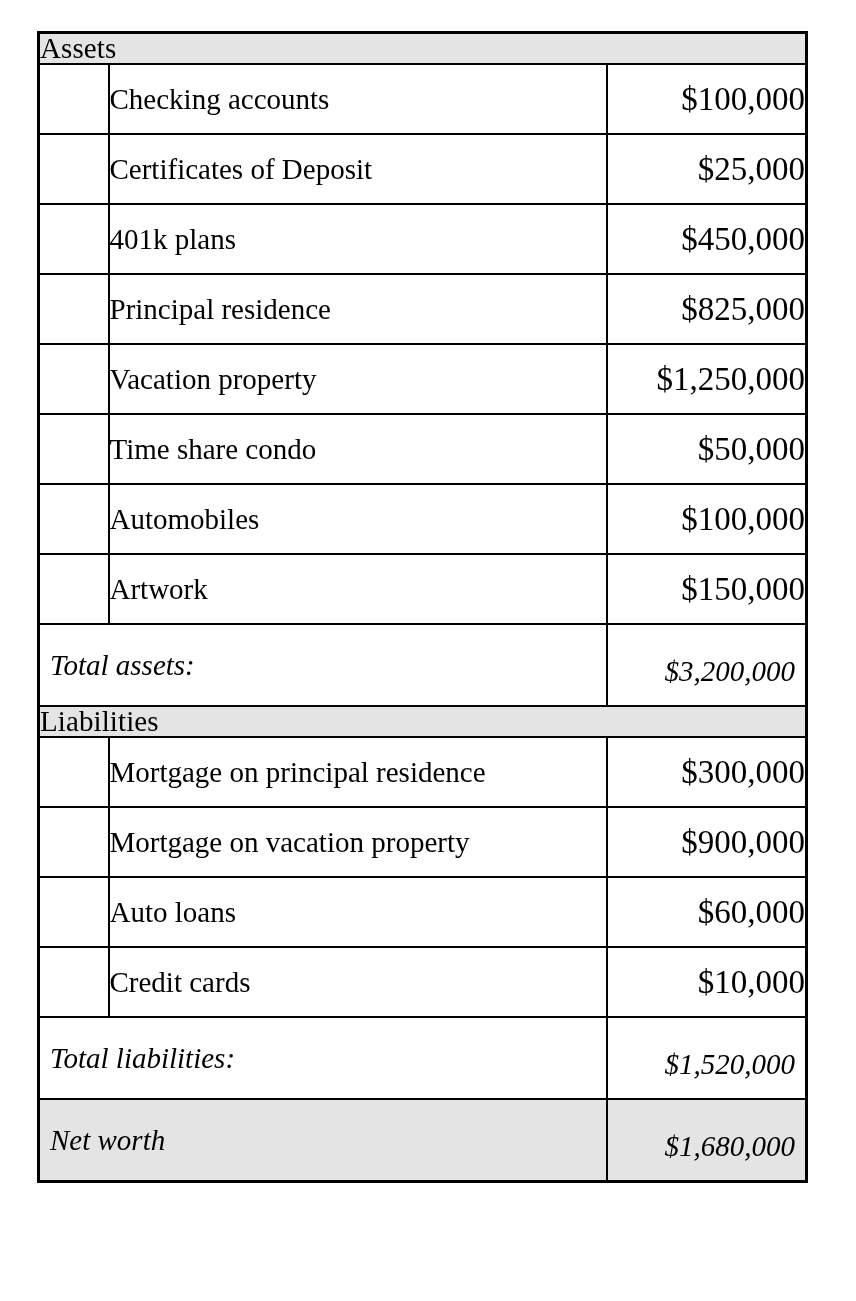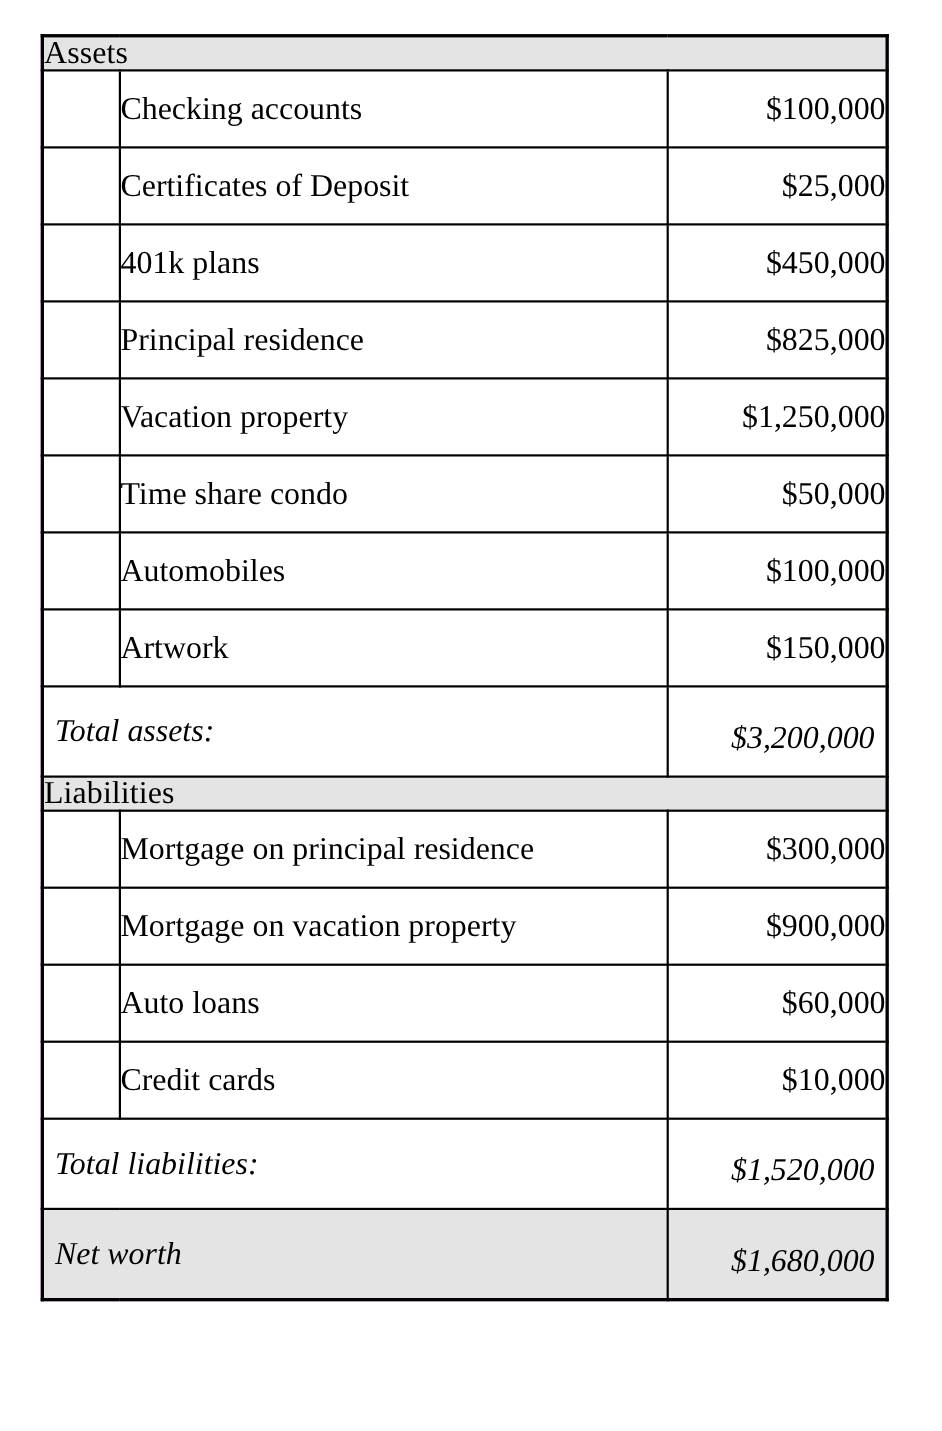--- a/index.html
+++ b/index.html
@@ -22,21 +22,21 @@
     background: #ffffff;
   }
 
   table.networth {
     position: absolute;
     left: 37px;
     top: 31px;
     width: 770px;
     border-collapse: collapse;
     table-layout: fixed;
-    background: #f0abfc;
+    background: #c2410c;
     border: 3px solid #000000;
   }
 
   table.networth td {
     border: 2px solid #000000;
     padding: 0;
     vertical-align: middle;
     background: #ffffff;
   }
 
@@ -62,21 +62,21 @@
     height: 68px;
   }
   .cell-label {
     font-size: 29px;
     line-height: 1;
     padding: 0 0 0 12px;
     white-space: nowrap;
     height: 68px;
   }
   .cell-value {
-    font-size: 29px;
+    font-size: 33px;
     line-height: 1;
     text-align: right;
     padding: 0 10px 0 0;
     white-space: nowrap;
     height: 68px;
   }
 
   
   tr.total-row .cell-total-label {
     font-style: italic;

